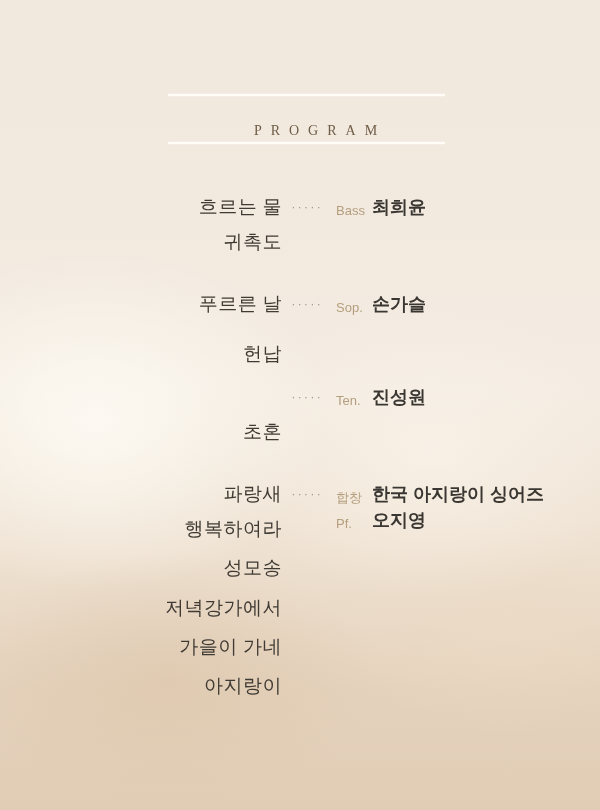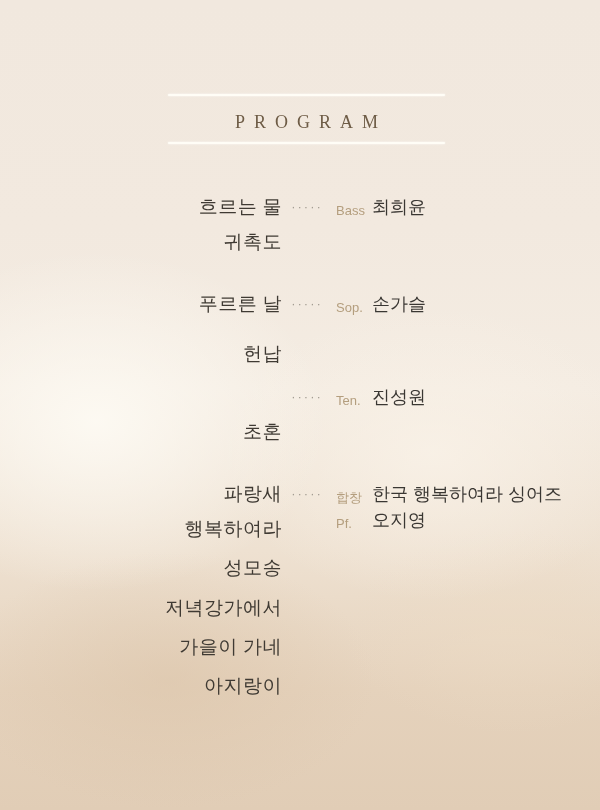--- a/index.html
+++ b/index.html
@@ -18,23 +18,23 @@
   }
   .rule{
     position:absolute;left:168px;width:277px;height:2px;
     background:#fffdf6;border-radius:1px;
     box-shadow:0 0 2px rgba(255,255,255,0.9);
   }
   .rule-top{top:94px;}
   .rule-bottom{top:142px;}
   .title{
     position:absolute;top:108px;left:168px;width:277px;height:28px;
-    margin:0;line-height:28px;text-align:center;
+    margin:9px;line-height:28px;text-align:center;
     font-family:"Liberation Serif", serif;
-    font-size:18px;font-weight:400;color:#6e5c46;
+    font-size:14px;font-weight:400;color:#6e5c46;
     letter-spacing:9px;text-indent:9px;
   }
   .row{
     position:absolute;left:0;width:484px;height:28px;
     display:grid;grid-template-columns:282px 48px 38px auto;
     align-items:center;line-height:28px;
   }
   .song{
     grid-column:1;text-align:right;
     font-family:"Liberation Serif", serif;
@@ -44,21 +44,21 @@
     grid-column:2;text-align:center;
     font-size:13px;color:#a39c92;letter-spacing:2px;text-indent:2px;
     white-space:nowrap;
   }
   .role{
     grid-column:3;padding-left:6px;
     font-size:13px;color:#b49e7e;white-space:nowrap;margin-top:8px;
   }
   .name{
     grid-column:4;padding-left:4px;
-    font-size:18px;font-weight:400;color:#3a3733;white-space:nowrap;
+    font-size:18px;font-weight:700;color:#3a3733;white-space:nowrap;
   }
 </style>
 </head>
 <body>
 
 <div class="page">
 
   <div class="rule rule-top"></div>
   <h1 class="title">PROGRAM</h1>
   <div class="rule rule-bottom"></div>
@@ -89,21 +89,21 @@
     <span class="name">진성원</span>
   </div>
   <div class="row" style="top:418px">
     <span class="song">초혼</span>
   </div>
 
   <div class="row" style="top:476px">
     <span class="song">파랑새</span>
     <span class="dots">·····</span>
     <span class="role">합창</span>
-    <span class="name">한국 행복하여라 싱어즈</span>
+    <span class="name">한국 아지랑이 싱어즈</span>
   </div>
   <div class="row" style="top:502px">
     <span class="role">Pf.</span>
     <span class="name">오지영</span>
   </div>
   <div class="row" style="top:515px">
     <span class="song">행복하여라</span>
   </div>
   <div class="row" style="top:554px">
     <span class="song">성모송</span>

